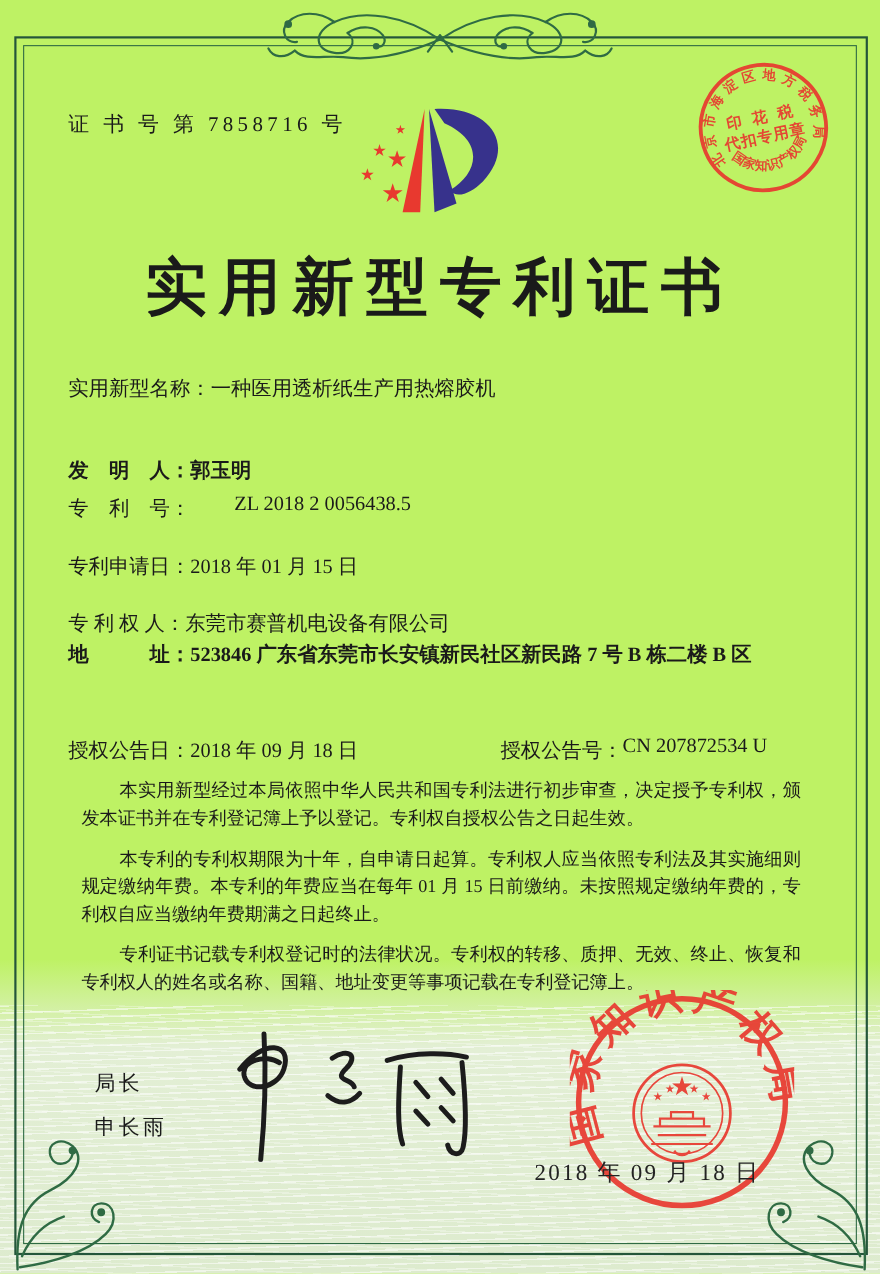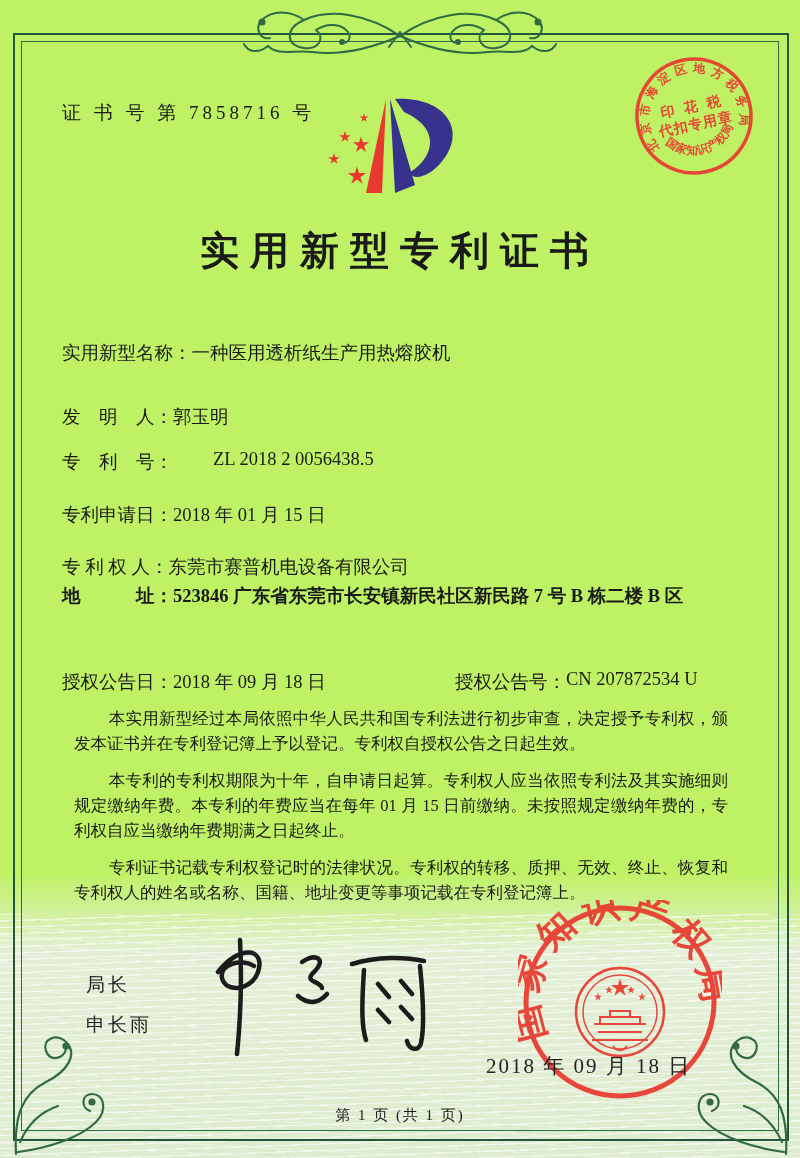--- a/index.html
+++ b/index.html
@@ -22,25 +22,25 @@
   .border-inner{position:absolute;left:21px;top:41px;width:756px;height:1088px;
     border:1px solid #2f6b44;z-index:2;}
   .top-ornament{position:absolute;left:238px;top:2px;z-index:3;}
   .corner{position:absolute;z-index:3;}
   .corner-left{left:6px;top:1032px;}
   .corner-right{left:684px;top:1032px;transform:scaleX(-1);}
   .cert-no{position:absolute;left:62px;top:100px;font-size:19px;letter-spacing:4px;z-index:4;}
   .logo{position:absolute;left:316px;top:96px;z-index:4;}
   .stamp{position:absolute;left:630px;top:52px;z-index:5;transform:rotate(-12deg);opacity:.92;}
   .title{position:absolute;left:0;top:224px;width:800px;text-align:center;
-    font-size:39px;font-weight:700;letter-spacing:11px;z-index:4;}
+    font-size:56px;font-weight:700;letter-spacing:11px;z-index:4;}
   .fields{position:absolute;left:62px;top:0;width:690px;z-index:4;font-size:18.5px;}
   .row{position:absolute;left:0;display:flex;}
   .row .lab{white-space:pre;}
-  .row-name{top:340px;} .row-inventor{top:404px;} .row-patno{top:449px;gap:40px;}
+  .row-name{top:340px;} .row-inventor{top:415px;font-weight:bold;} .row-patno{top:449px;gap:40px;}
   .row-filing{top:502px;} .row-patentee{top:554px;}
   .row-address{top:582px;line-height:29px;font-weight:bold;}
   .row-address .val{width:522px;}
   .row-grant{top:661px;width:690px;margin-top:8px;}
   .grant-right{position:absolute;left:393px;top:0;display:flex;}
   .body-text{position:absolute;left:62px;top:694px;width:678px;z-index:4;
     font-size:16.5px;line-height:25px;text-align:justify;}
   .body-text p{margin:12px;text-indent:2.1em;}
   .director{position:absolute;left:86px;z-index:4;font-size:19px;letter-spacing:3px;}
   .director-title{top:972px;} .director-name{top:1012px;}
@@ -217,15 +217,14 @@
       <g stroke-width="2">
         <path d="M76,124 h52 M82,124 v-7 h40 v7 M92,117 v-6 h20 v6"></path>
         <path d="M80,132 h44 M74,140 h56"></path>
         <path d="M95,146 a8,8 0 0 0 14,0"></path>
       </g>
     </g>
   </svg>
 
   <div class="seal-date">2018 年 09 月 18 日</div>
 
-  <div class="footer">第 1 页 (共 1 页)</div>
 
 </div>
 
 </body></html>

